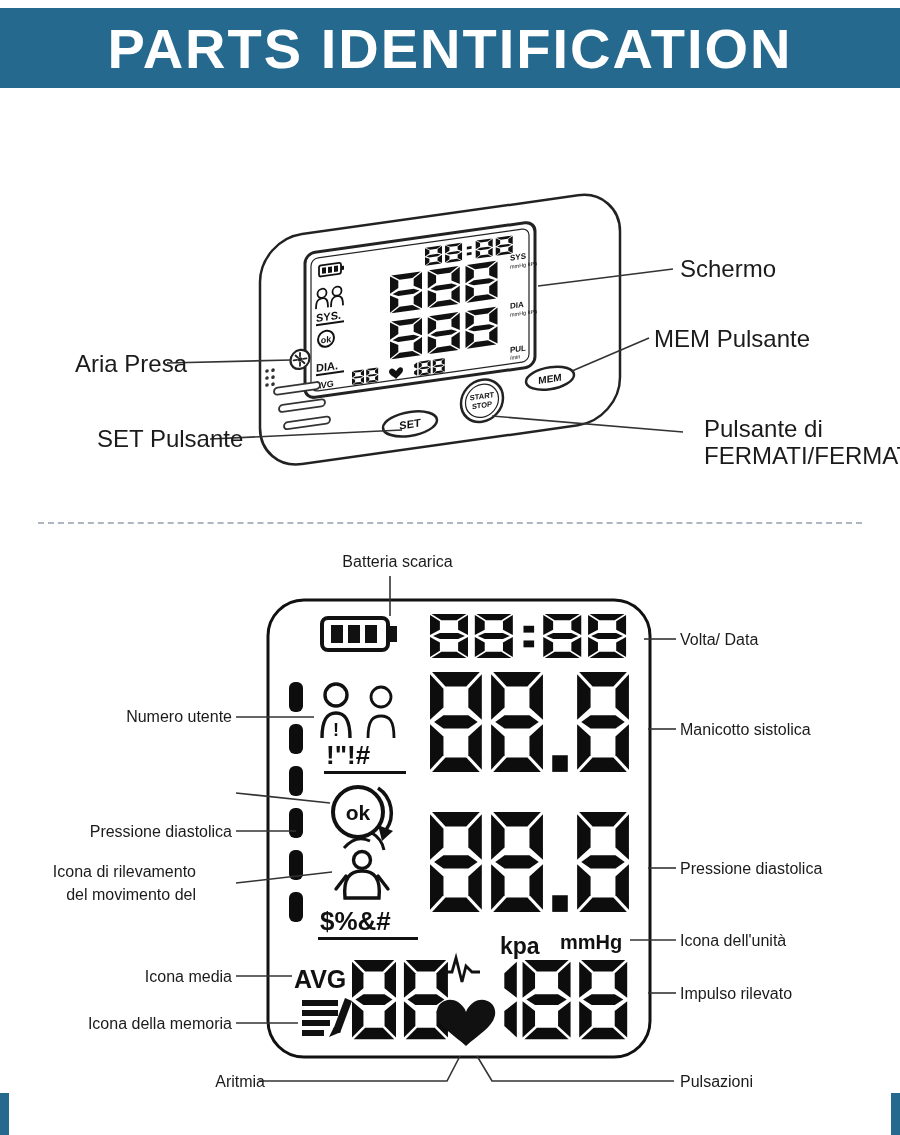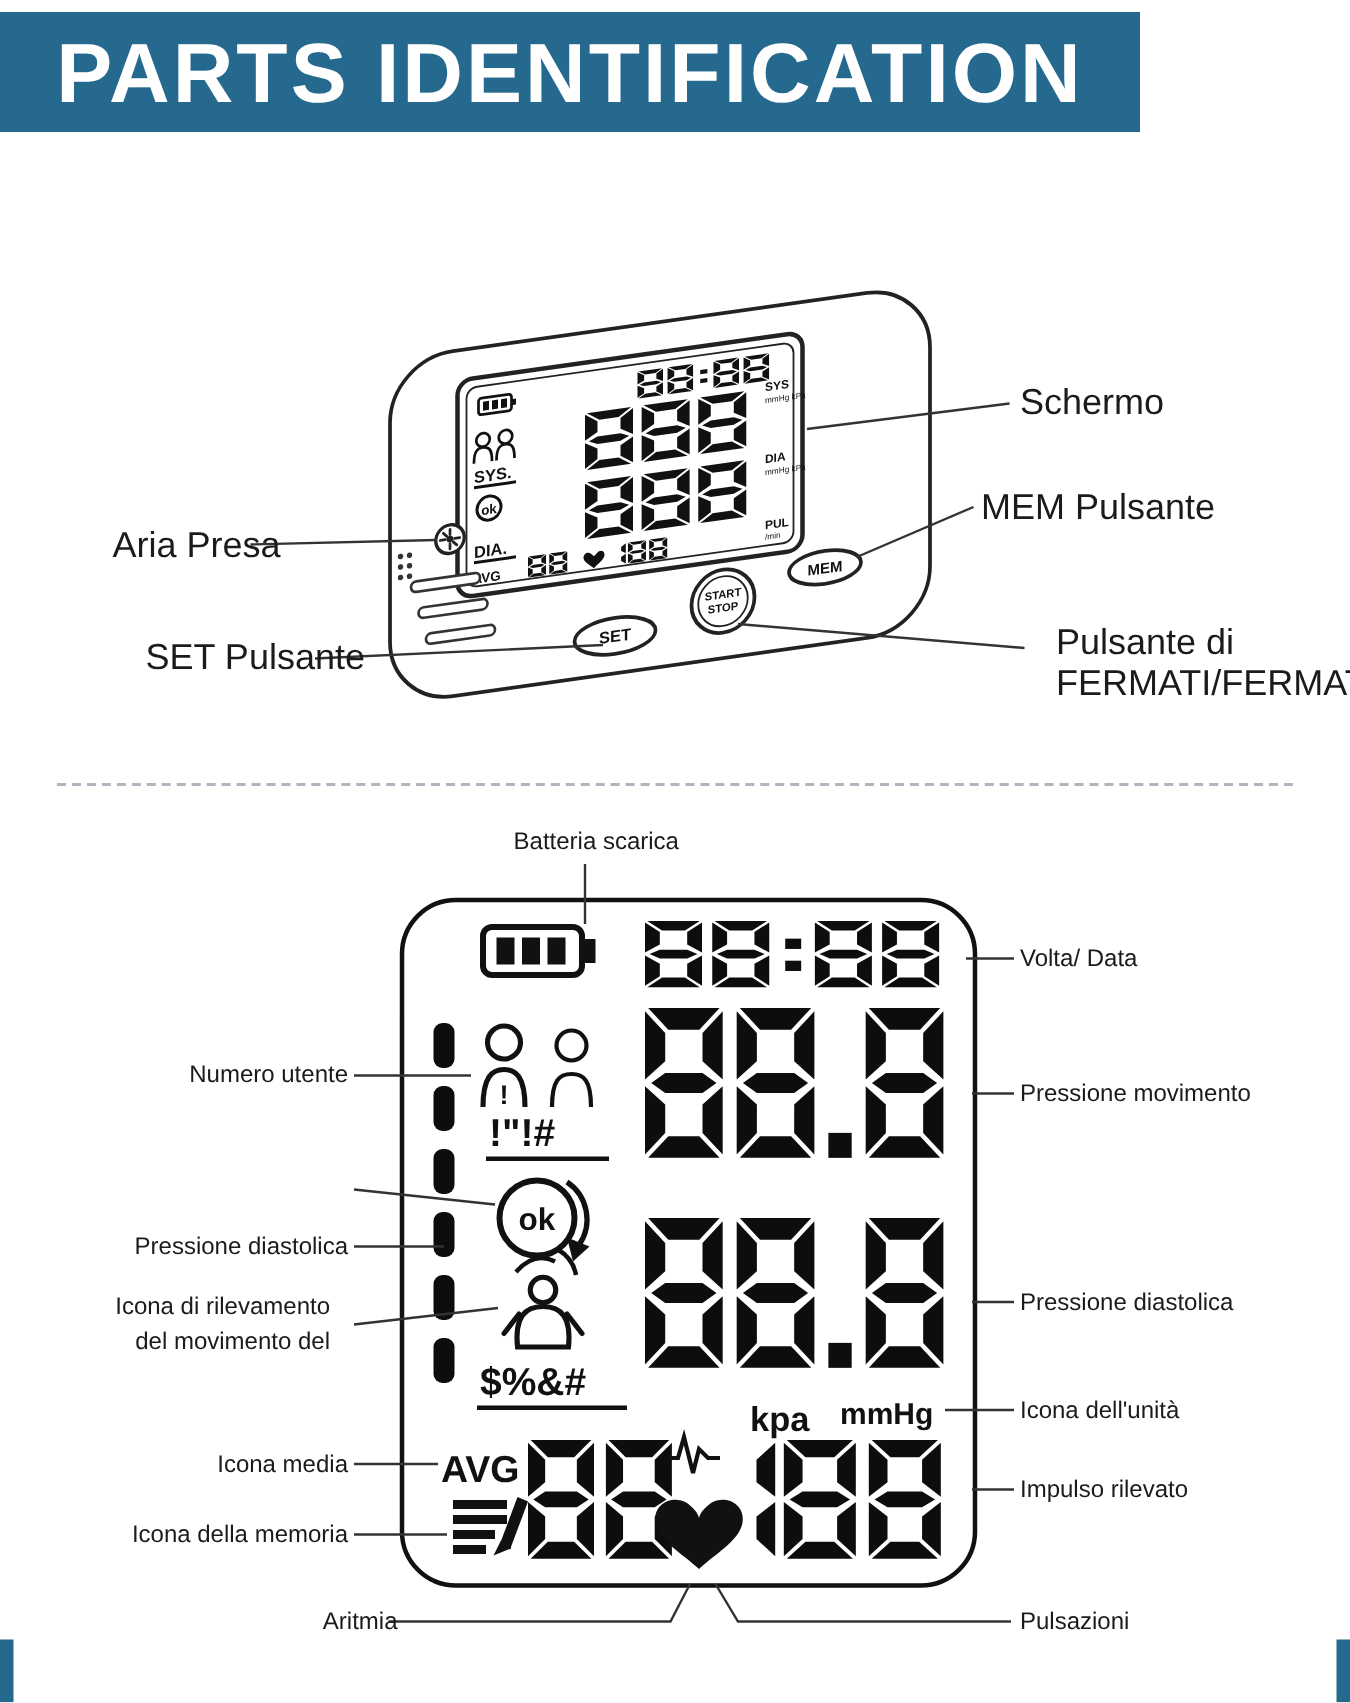--- a/index.html
+++ b/index.html
@@ -1,19 +1,19 @@
 <!DOCTYPE html>
 <html><head>
 <meta charset="utf-8">
 <style>
   *{margin:0;padding:0;box-sizing:border-box}
   html,body{background:#fff}
   .page{position:relative;width:900px;height:1135px;background:#fff;overflow:hidden;
         font-family:"Liberation Sans",sans-serif;color:#1b1b1b}
-  .banner{position:absolute;left:0;top:8px;width:760px;height:80px;background:#26698e;
+  .banner{position:absolute;left:0;top:8px;width:900px;height:80px;background:#26698e;
           display:flex;align-items:center;justify-content:center}
   .banner h1{color:#fff;font-size:56px;font-weight:bold;letter-spacing:2px;white-space:nowrap}
   .section{position:absolute;left:0;width:900px}
   .top{top:90px;height:433px}
   .bottom{top:530px;height:605px}
   .divider{position:absolute;top:522px;left:38px;width:824px;border-top:2px dashed #aeb6bf}
   svg.art{position:absolute;left:0;top:0;width:100%;height:100%;
           font-family:"Liberation Sans",sans-serif}
   .lbl{position:absolute;font-size:24px;line-height:23px;white-space:nowrap;color:#1b1b1b}
   .bottom .lbl{font-size:16px}
@@ -438,23 +438,23 @@
         <line x1="648" y1="463" x2="676" y2="463"></line>
         <line x1="236" y1="493" x2="298" y2="493"></line>
         <polyline points="259,551 447,551 460,526"></polyline>
         <polyline points="674,551 492,551 477,526"></polyline>
       </g>
     </svg>
 
     <div class="lbl" style="left:320px;top:20px;width:155px;text-align:center">Batteria scarica</div>
     <div class="lbl" style="left:680px;top:98px">Volta/ Data</div>
     <div class="lbl r" style="right:668px;top:175px">Numero utente</div>
-    <div class="lbl" style="left:680px;top:188px">Pressione movimento</div>
+    <div class="lbl" style="left:680px;top:188px">Manicotto sistolica</div>
     <div class="lbl r" style="right:668px;top:290px">Pressione diastolica</div>
-    <div class="lbl r two" style="right:680px;top:330px">
+    <div class="lbl r two" style="right:704px;top:330px">
       <div>Icona di rilevamento</div>
       <div>del movimento del</div>
     </div>
     <div class="lbl" style="left:680px;top:327px">Pressione diastolica</div>
     <div class="lbl" style="left:680px;top:399px">Icona dell'unità</div>
     <div class="lbl r" style="right:668px;top:435px">Icona media</div>
     <div class="lbl" style="left:680px;top:452px">Impulso rilevato</div>
     <div class="lbl r" style="right:668px;top:482px">Icona della memoria</div>
     <div class="lbl r" style="right:635px;top:540px">Aritmia</div>
     <div class="lbl" style="left:680px;top:540px">Pulsazioni</div>

